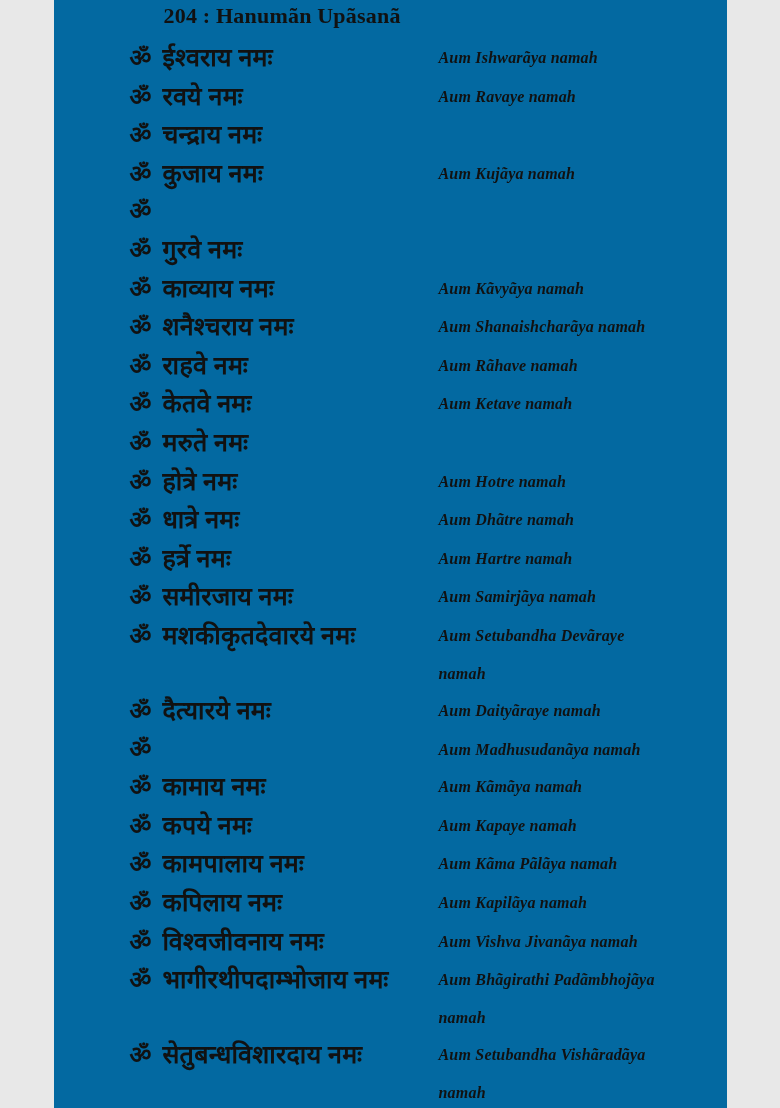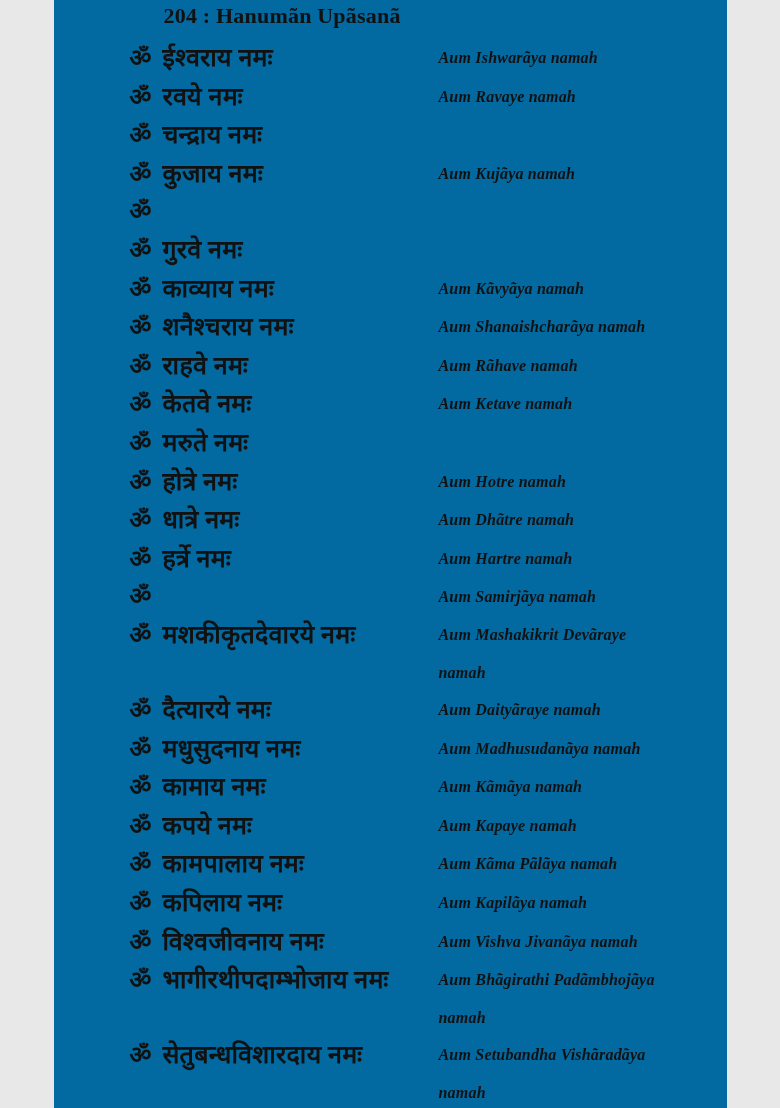--- a/index.html
+++ b/index.html
@@ -194,51 +194,51 @@
       <span class="dev-text">हर्त्रे नमः</span>
     </div>
     <div class="mantra-right">
           <div class="translit-line">Aum Hartre namah</div>
         </div>
   </div>
 
   <div class="mantra-row">
     <div class="mantra-left">
       <span class="om">ॐ</span>
+      <span class="dev-text">समीरजाय नमः</span>
     </div>
     <div class="mantra-right">
           <div class="translit-line">Aum Samirjãya namah</div>
         </div>
   </div>
 
   <div class="mantra-row">
     <div class="mantra-left">
       <span class="om">ॐ</span>
       <span class="dev-text">मशकीकृतदेवारये नमः</span>
     </div>
     <div class="mantra-right">
-          <div class="translit-line">Aum Mashakikrit Devãraye</div>
+          <div class="translit-line">Aum Setubandha Devãraye</div>
           <div class="translit-line">namah</div>
         </div>
   </div>
 
   <div class="mantra-row">
     <div class="mantra-left">
       <span class="om">ॐ</span>
       <span class="dev-text">दैत्यारये नमः</span>
     </div>
     <div class="mantra-right">
           <div class="translit-line">Aum Daityãraye namah</div>
         </div>
   </div>
 
   <div class="mantra-row">
     <div class="mantra-left">
       <span class="om">ॐ</span>
-      <span class="dev-text">मधुसुदनाय नमः</span>
     </div>
     <div class="mantra-right">
           <div class="translit-line">Aum Madhusudanãya namah</div>
         </div>
   </div>
 
   <div class="mantra-row">
     <div class="mantra-left">
       <span class="om">ॐ</span>
       <span class="dev-text">कामाय नमः</span>

